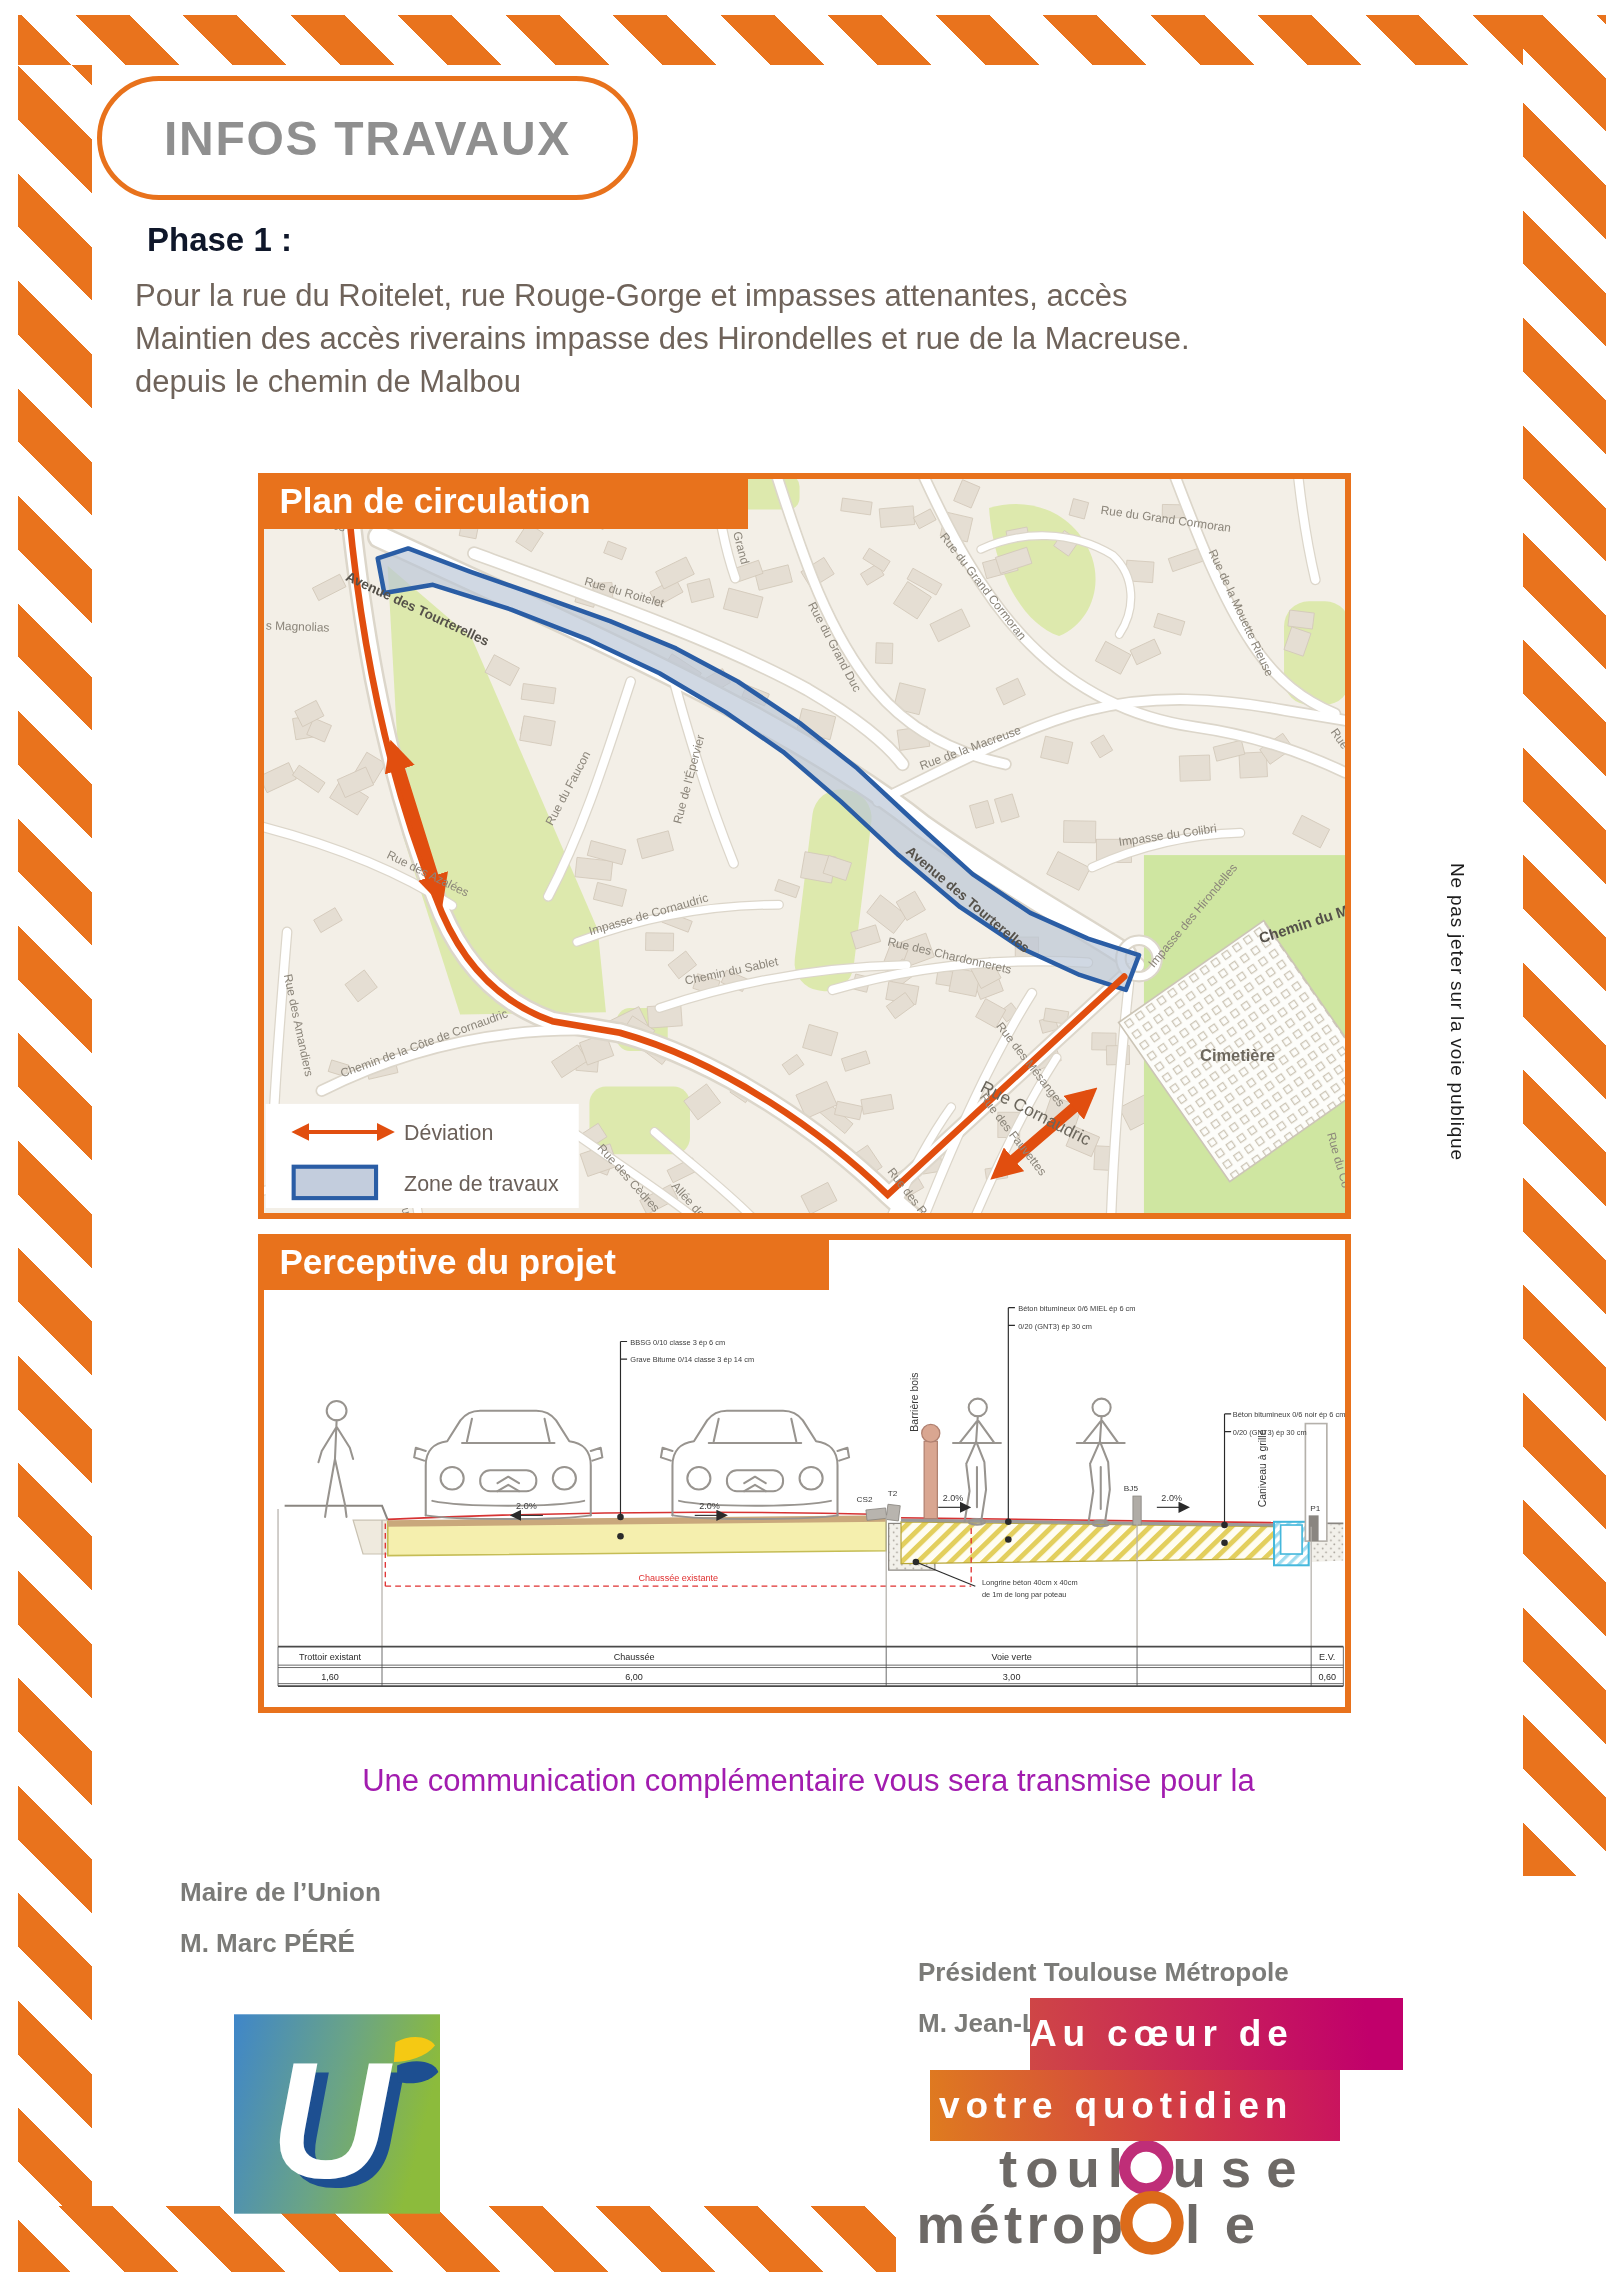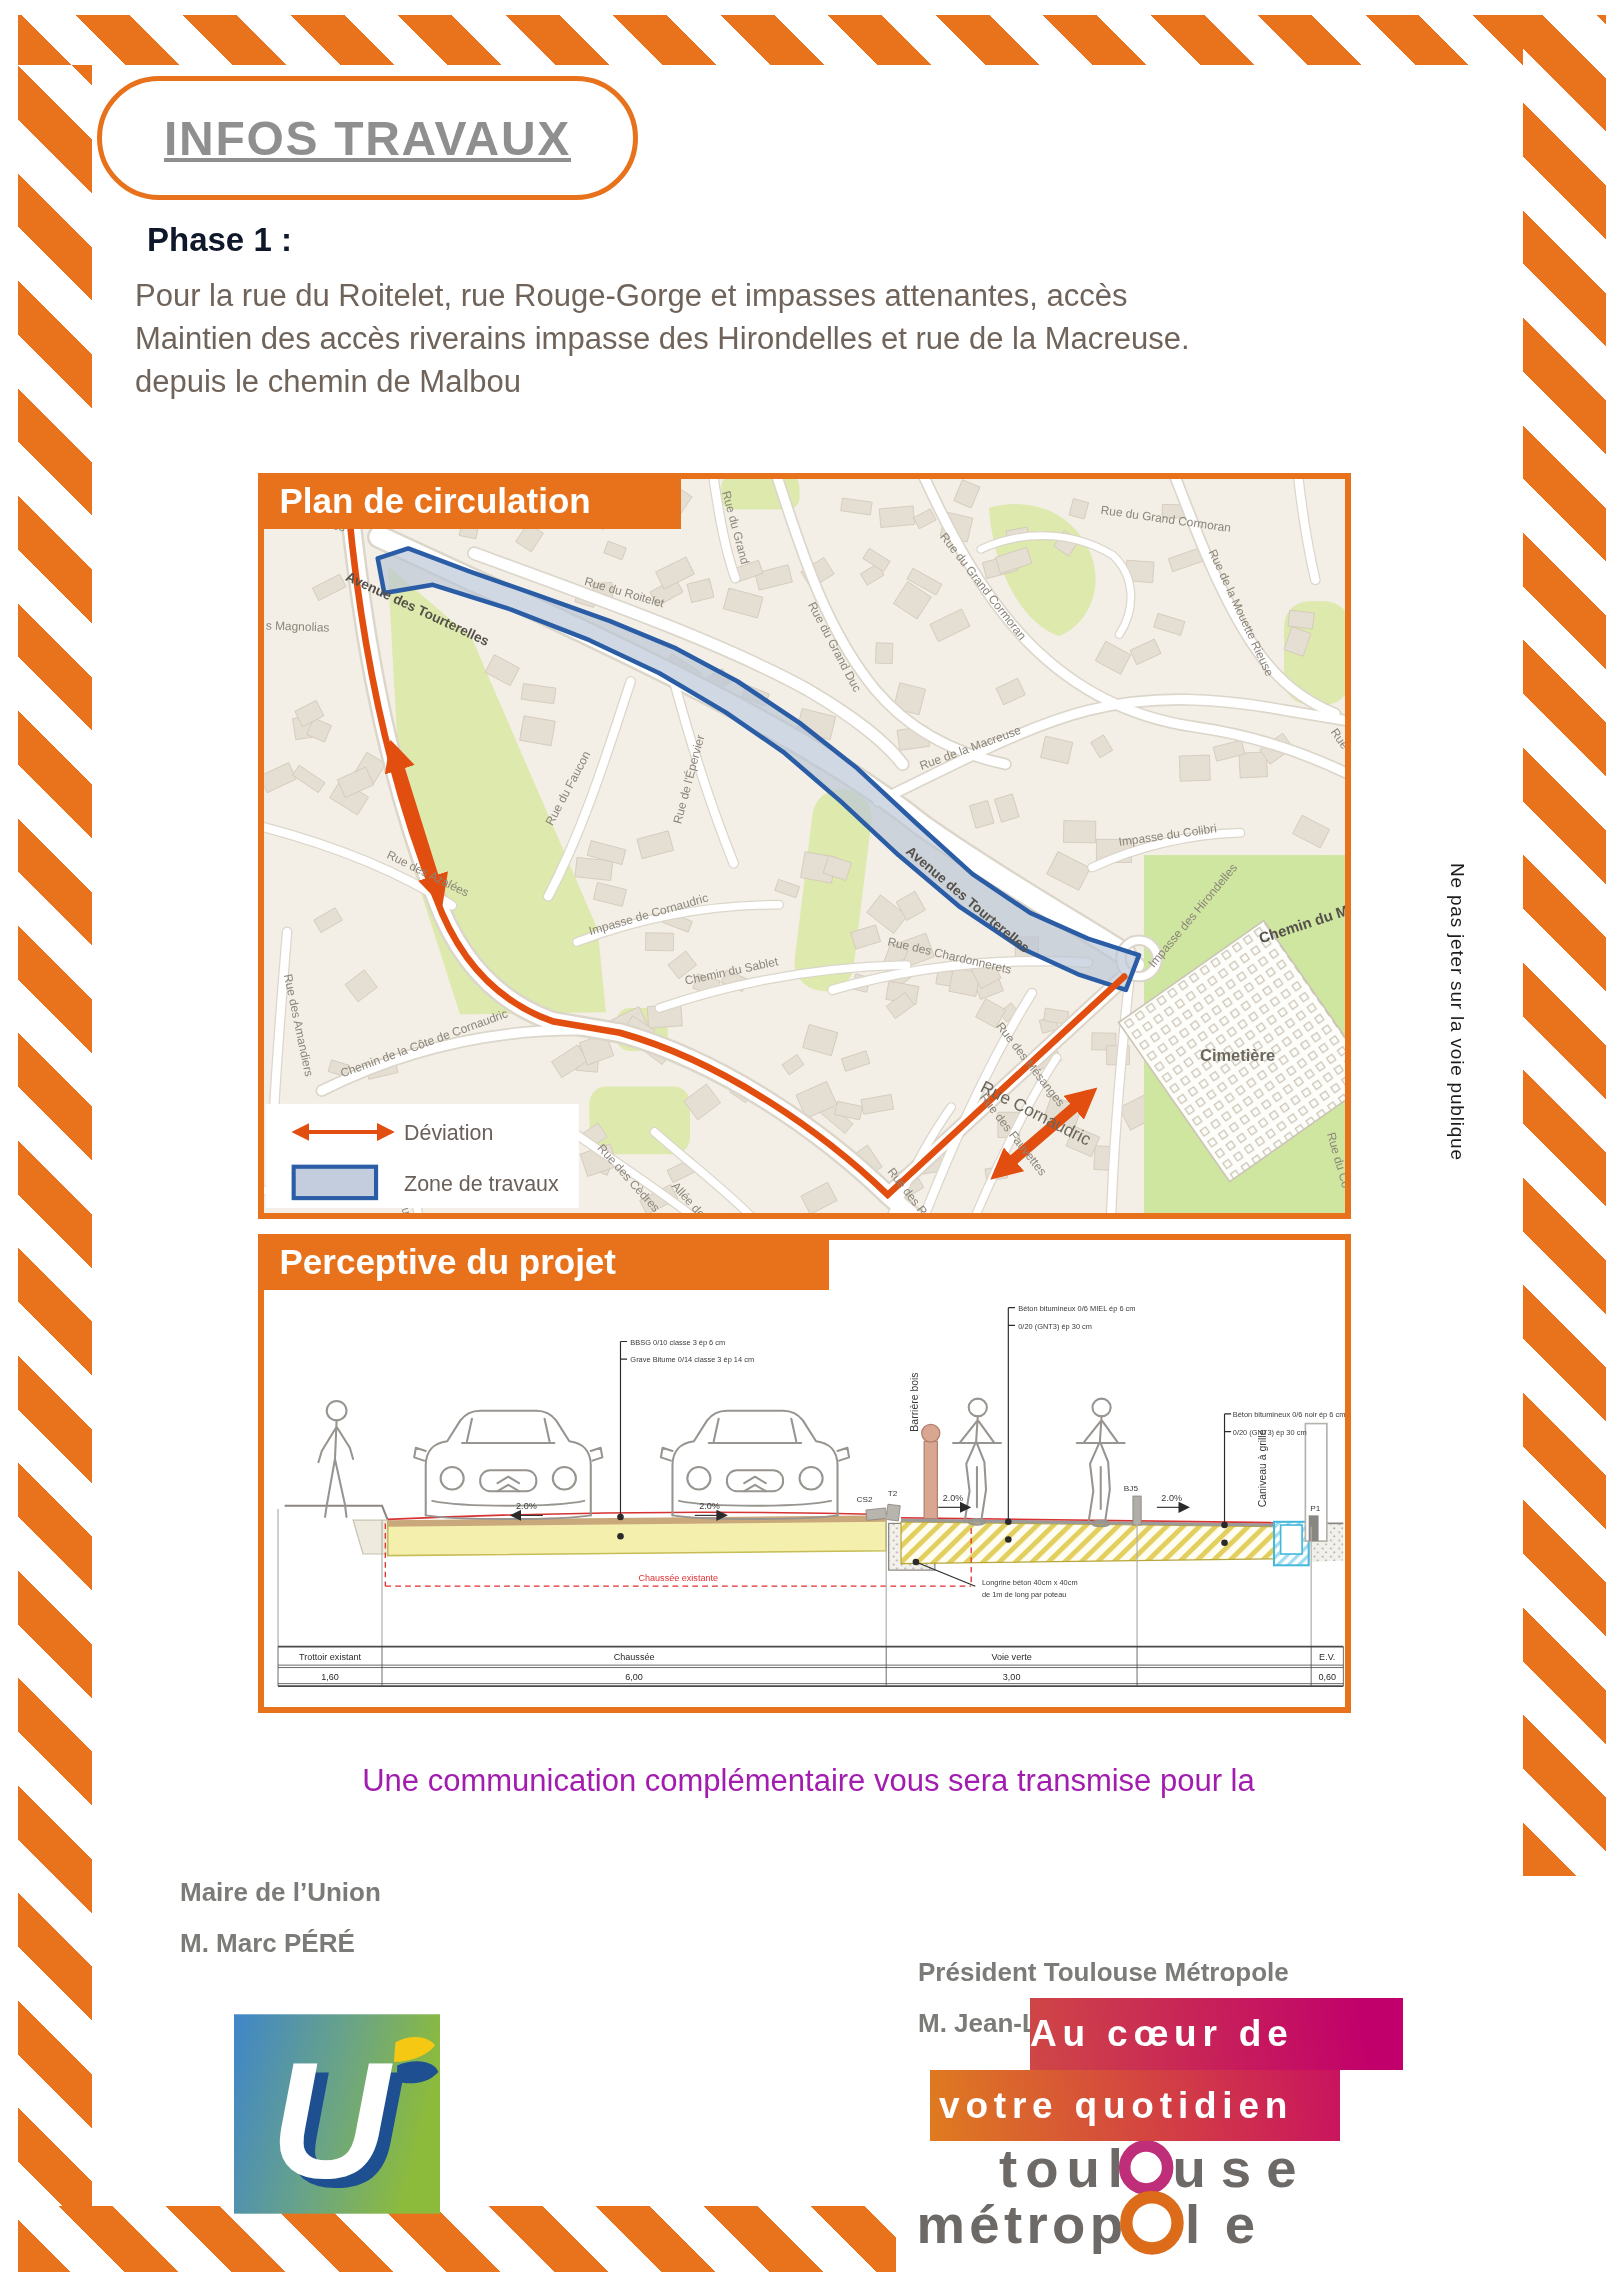--- a/index.html
+++ b/index.html
@@ -8,30 +8,30 @@
   .abs{position:absolute;}
   .stripes{position:absolute;
     background:repeating-linear-gradient(45deg,#e9731d 0,#e9731d 38px,#fff 38px,#fff 76px);}
   #stripe-top{left:18px;top:15px;width:1585px;height:50px;}
   #stripe-left{left:18px;top:15px;width:74px;height:2254px;}
   #stripe-right{left:1523px;top:15px;width:83px;height:1861px;}
   #stripe-bottom{left:18px;top:2206px;width:878px;height:67px;}
   #title-pill{left:97px;top:76px;width:541px;height:124px;background:#fff;
     border:5.8px solid #e8721c;border-radius:68px;box-sizing:border-box;
     display:flex;align-items:center;justify-content:center;z-index:5;}
-  #title-pill span{font-size:48px;font-weight:bold;color:#8f8f8f;letter-spacing:1.7px;text-decoration:underline;}
+  #title-pill span{font-size:48px;font-weight:bold;color:#8f8f8f;letter-spacing:1.7px;}
   #phase-title{left:147px;top:221px;font-size:33px;font-weight:bold;color:#0f172a;}
   #intro-text{left:135px;top:274px;width:1329px;font-size:31px;color:#6f635a;line-height:43px;}
   .panel{position:absolute;border:6.6px solid #e8721c;background:#fff;box-sizing:content-box;}
   #map-panel{left:258px;top:473px;width:1081px;height:734px;}
   #sec-panel{left:258px;top:1234px;width:1081px;height:467px;}
   .panel-header{position:absolute;background:#e8721c;color:#fff;font-weight:bold;
     font-size:35px;display:flex;align-items:center;padding-left:21.5px;box-sizing:border-box;
     z-index:6;height:56px;}
-  #map-header{left:258px;top:473px;width:423px;}
+  #map-header{left:258px;top:473px;width:490px;}
   #sec-header{left:258px;top:1234px;width:571px;}
   #vertical-note{left:1446px;top:863px;height:355px;writing-mode:vertical-rl;
     font-size:19px;color:#1c1c1c;letter-spacing:0.8px;}
   #closing-text{left:140px;top:1757px;width:1337px;text-align:center;
     font-size:31px;color:#a21caf;line-height:48px;}
   .sig{position:absolute;font-size:26px;font-weight:bold;color:#7b7b78;line-height:51px;}
   #sig-left{left:180px;top:1867px;}
   #sig-right{left:918px;top:1947px;}
   #union-logo{left:234px;top:2014px;width:206px;height:200px;}
   #banner{z-index:4;}

